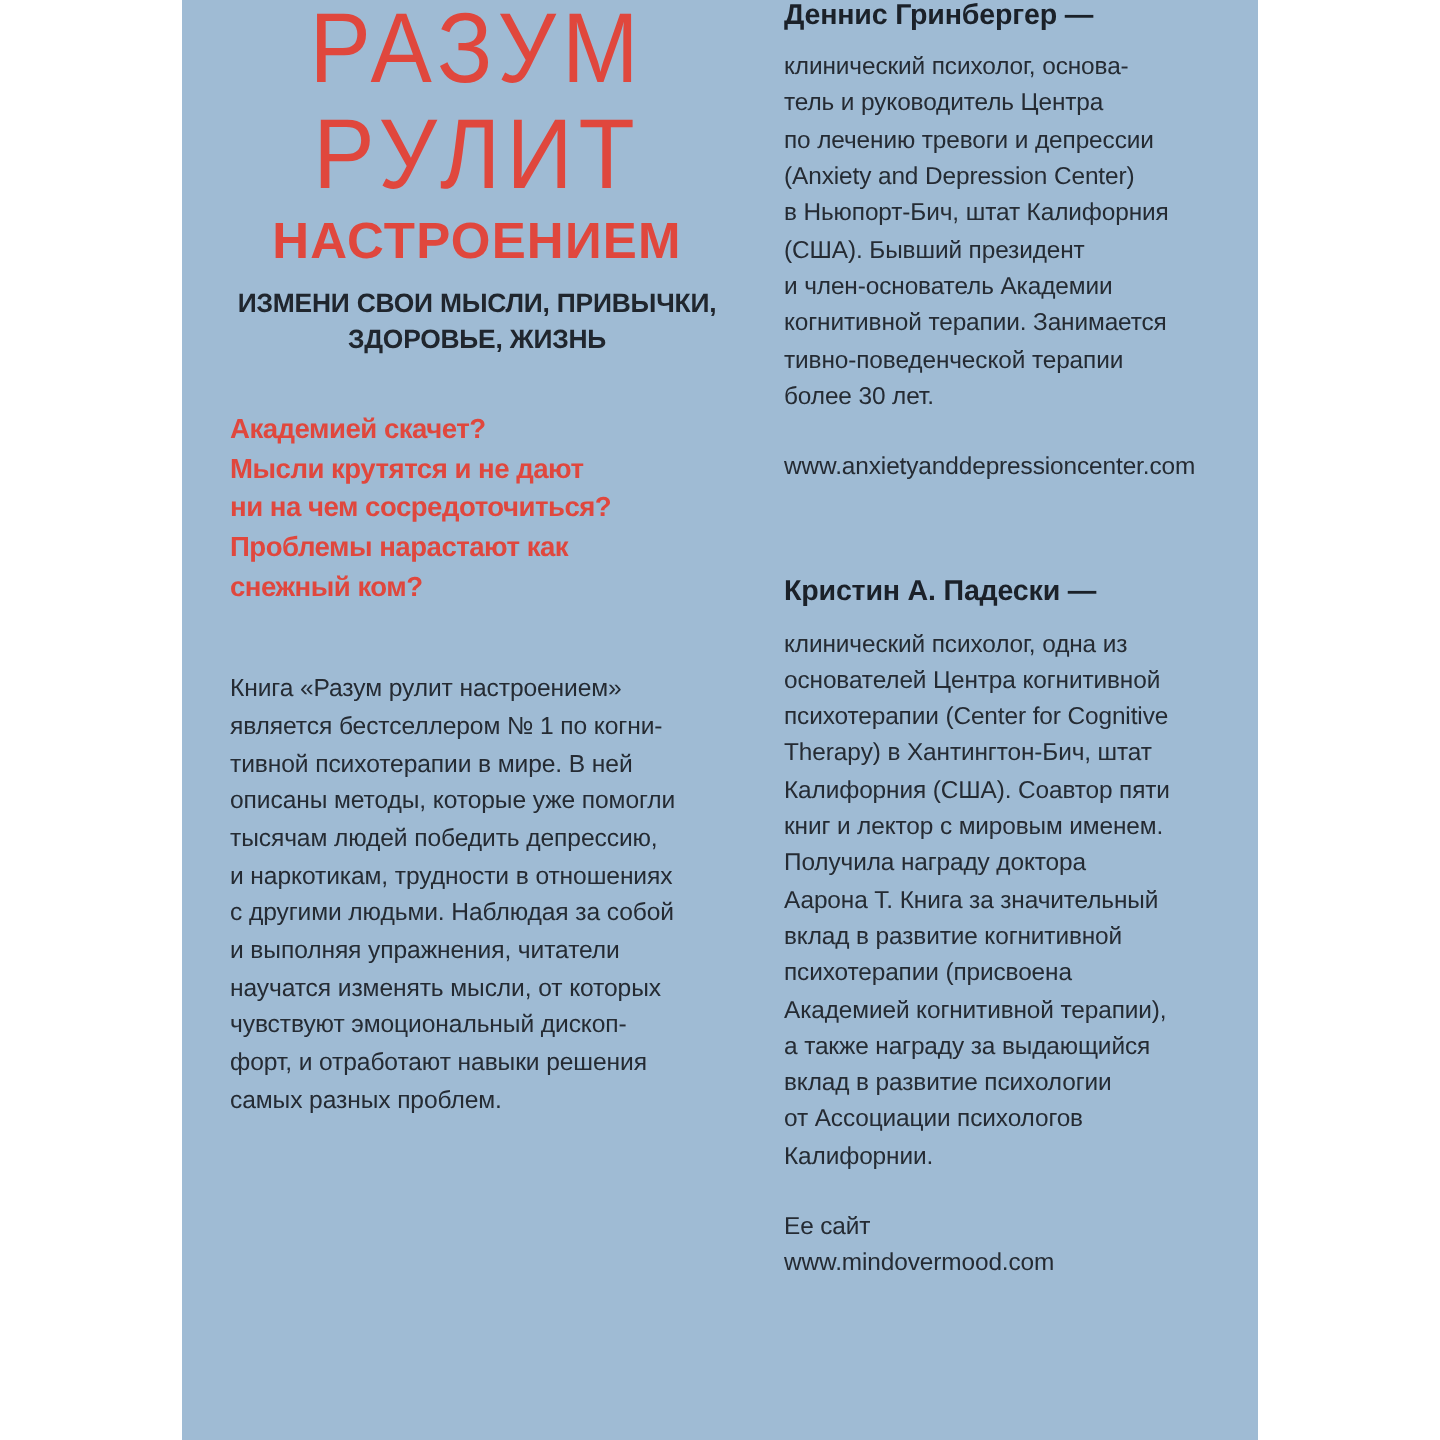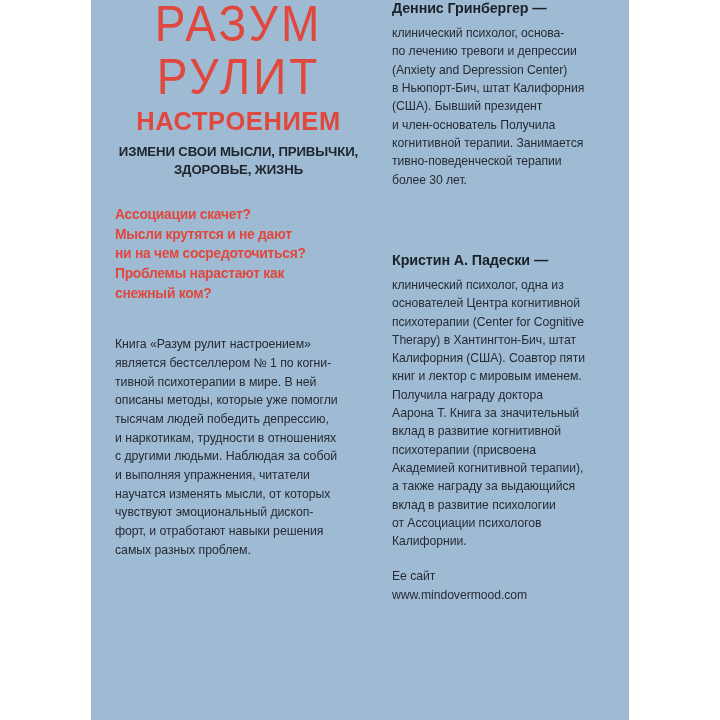--- a/index.html
+++ b/index.html
@@ -154,21 +154,21 @@
         <div class="title-line l2" style="color: rgb(224, 71, 61);">РУЛИТ</div>
         <div class="title-line l3" style="color: rgb(224, 71, 61);">НАСТРОЕНИЕМ</div>
       </div>
 
       <div class="subtitle">
         <div>ИЗМЕНИ СВОИ МЫСЛИ, ПРИВЫЧКИ,</div>
         <div>ЗДОРОВЬЕ, ЖИЗНЬ</div>
       </div>
 
       <div class="hook" style="color: rgb(224, 71, 61);">
-        <div>Ассоциации скачет?</div>
+        <div>Академией скачет?</div>
         <div>Мысли крутятся и не дают</div>
         <div>ни на чем сосредоточиться?</div>
         <div>Проблемы нарастают как</div>
         <div>снежный ком?</div>
       </div>
 
       <div class="blurb" style="color: rgb(37, 43, 51);">
         <div>Книга «Разум рулит настроением»</div>
         <div>является бестселлером  № 1 по когни-</div>
         <div>тивной психотерапии в мире. В ней</div>
@@ -184,30 +184,32 @@
       </div>
 
     </div>
 
     <div id="right-col">
 
       <div class="bio">
         <div class="bio-name" style="color: rgb(27, 33, 41);">Деннис Гринбергер —</div>
         <div class="bio-body" style="color: rgb(37, 43, 51);">
           <div>клинический психолог, основа-</div>
+          <div>тель и руководитель Центра</div>
           <div>по лечению тревоги и депрессии</div>
           <div>(Anxiety and Depression Center)</div>
           <div>в Ньюпорт-Бич, штат Калифорния</div>
           <div>(США). Бывший президент</div>
-          <div>и член-основатель Получила</div>
+          <div>и член-основатель Академии</div>
           <div>когнитивной терапии. Занимается</div>
           <div>тивно-поведенческой терапии</div>
           <div>более 30 лет.</div>
         </div>
         <div class="site-block" style="color: rgb(37, 43, 51);">
+          <div>www.anxietyanddepressioncenter.com</div>
         </div>
       </div>
 
       <div class="spacer-1"></div>
 
       <div class="bio second">
         <div class="bio-name" style="color: rgb(27, 33, 41);">Кристин А. Падески —</div>
         <div class="bio-body" style="color: rgb(37, 43, 51);">
           <div>клинический психолог, одна из</div>
           <div>основателей Центра когнитивной</div>

